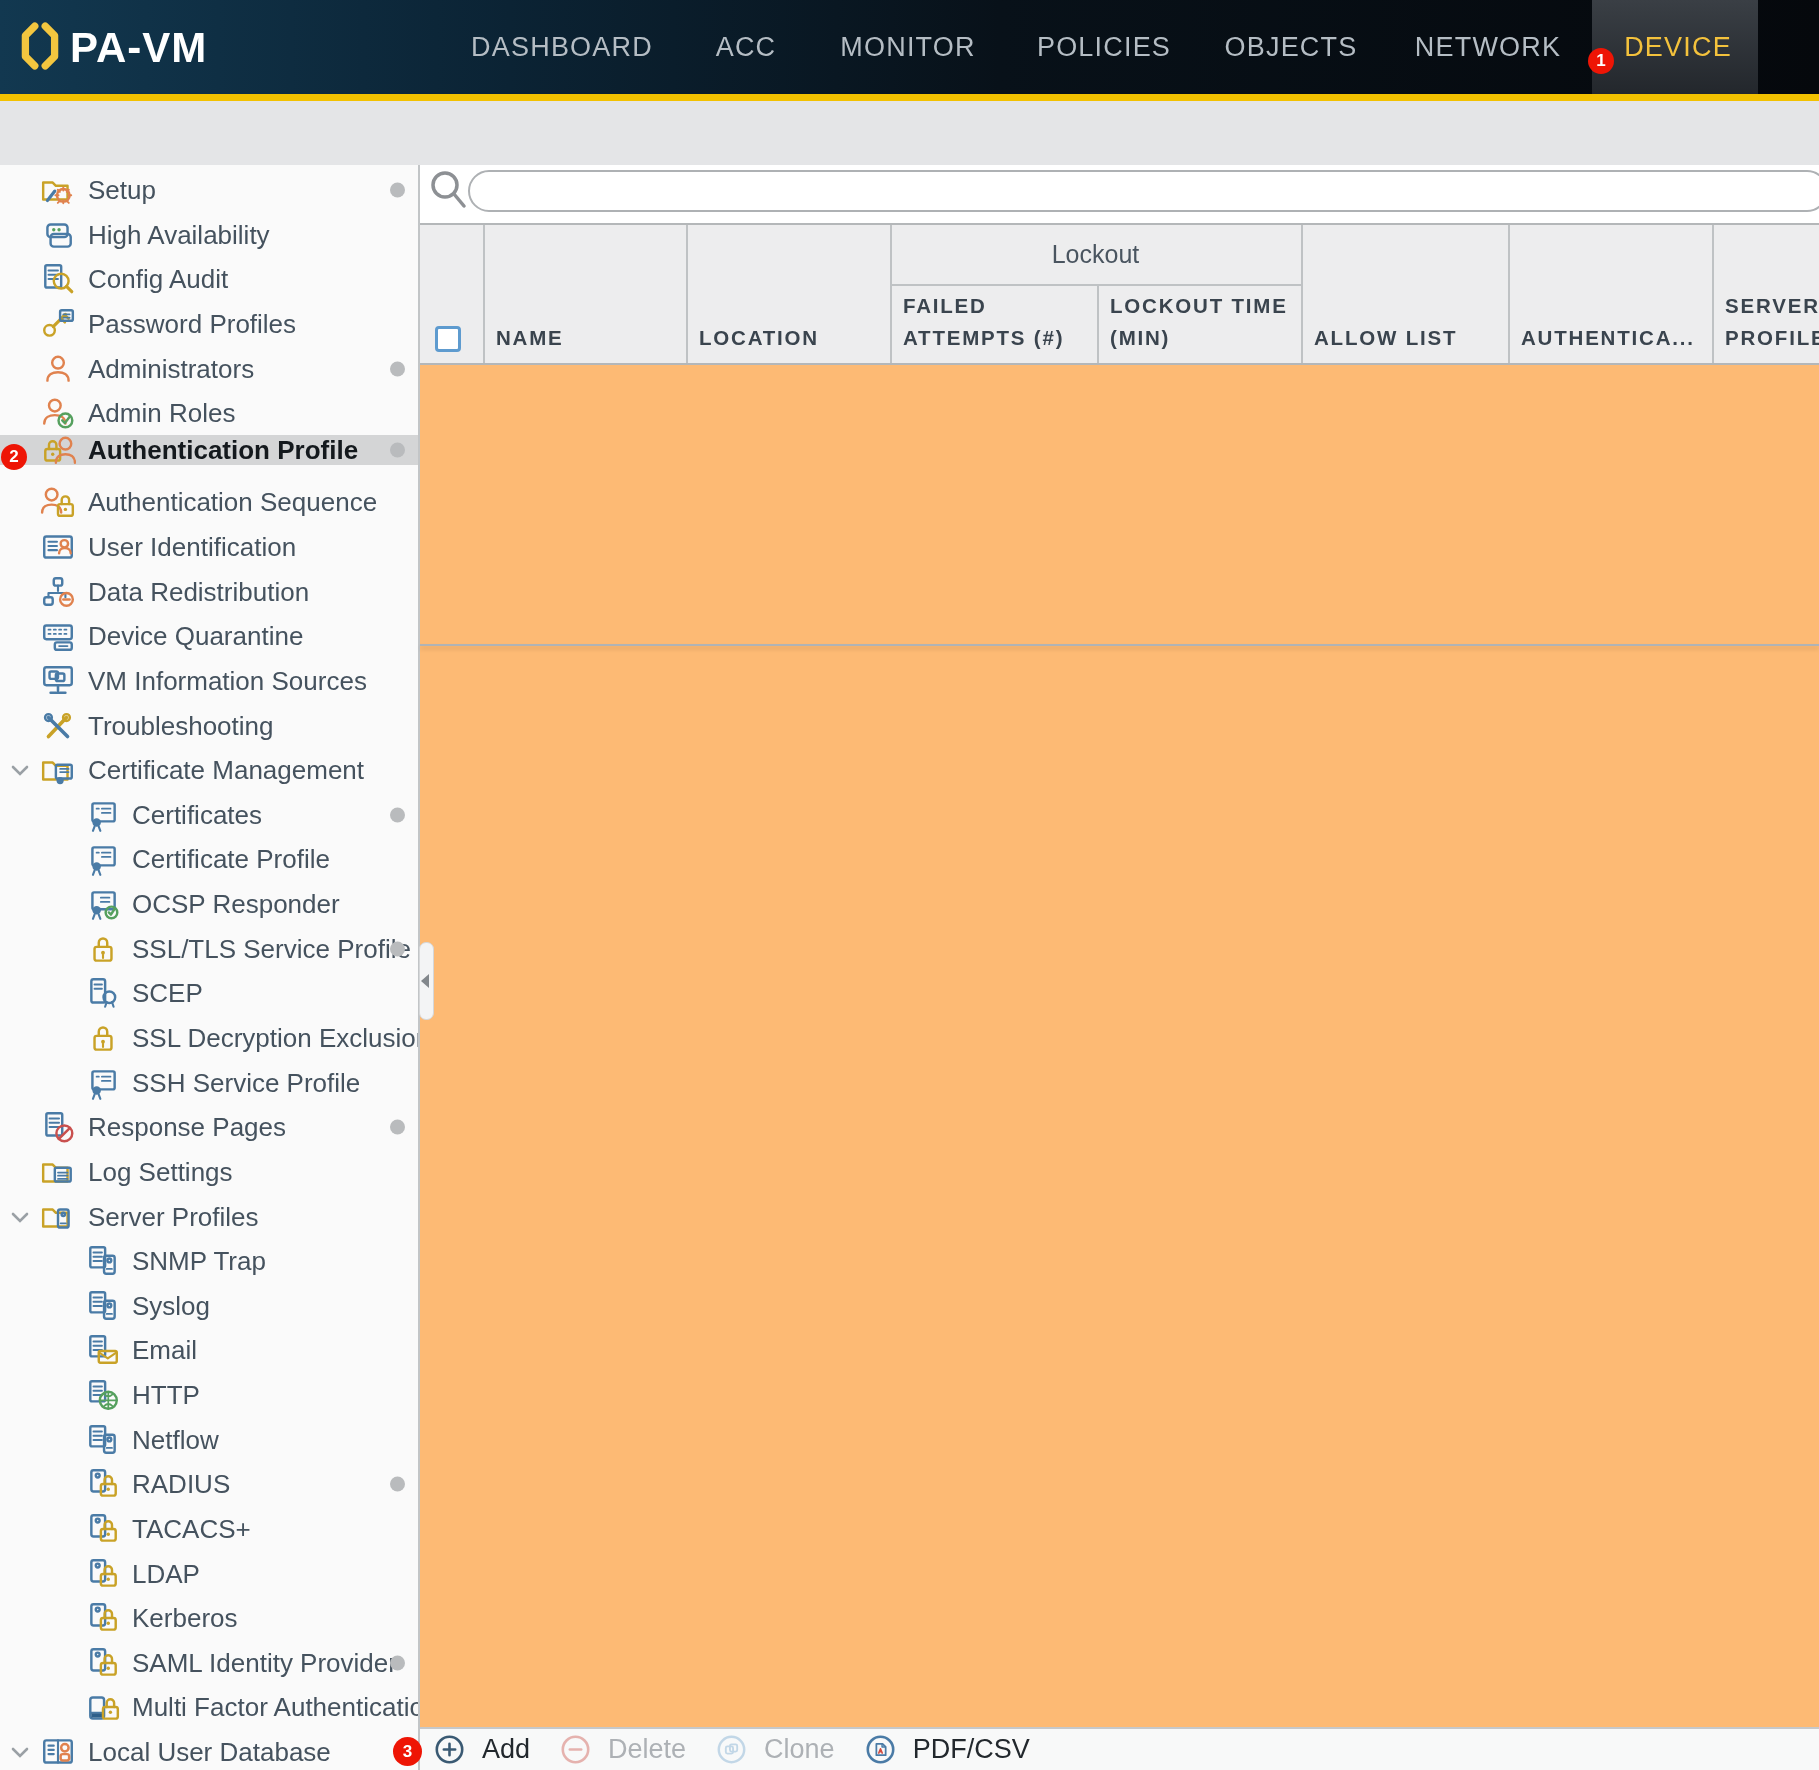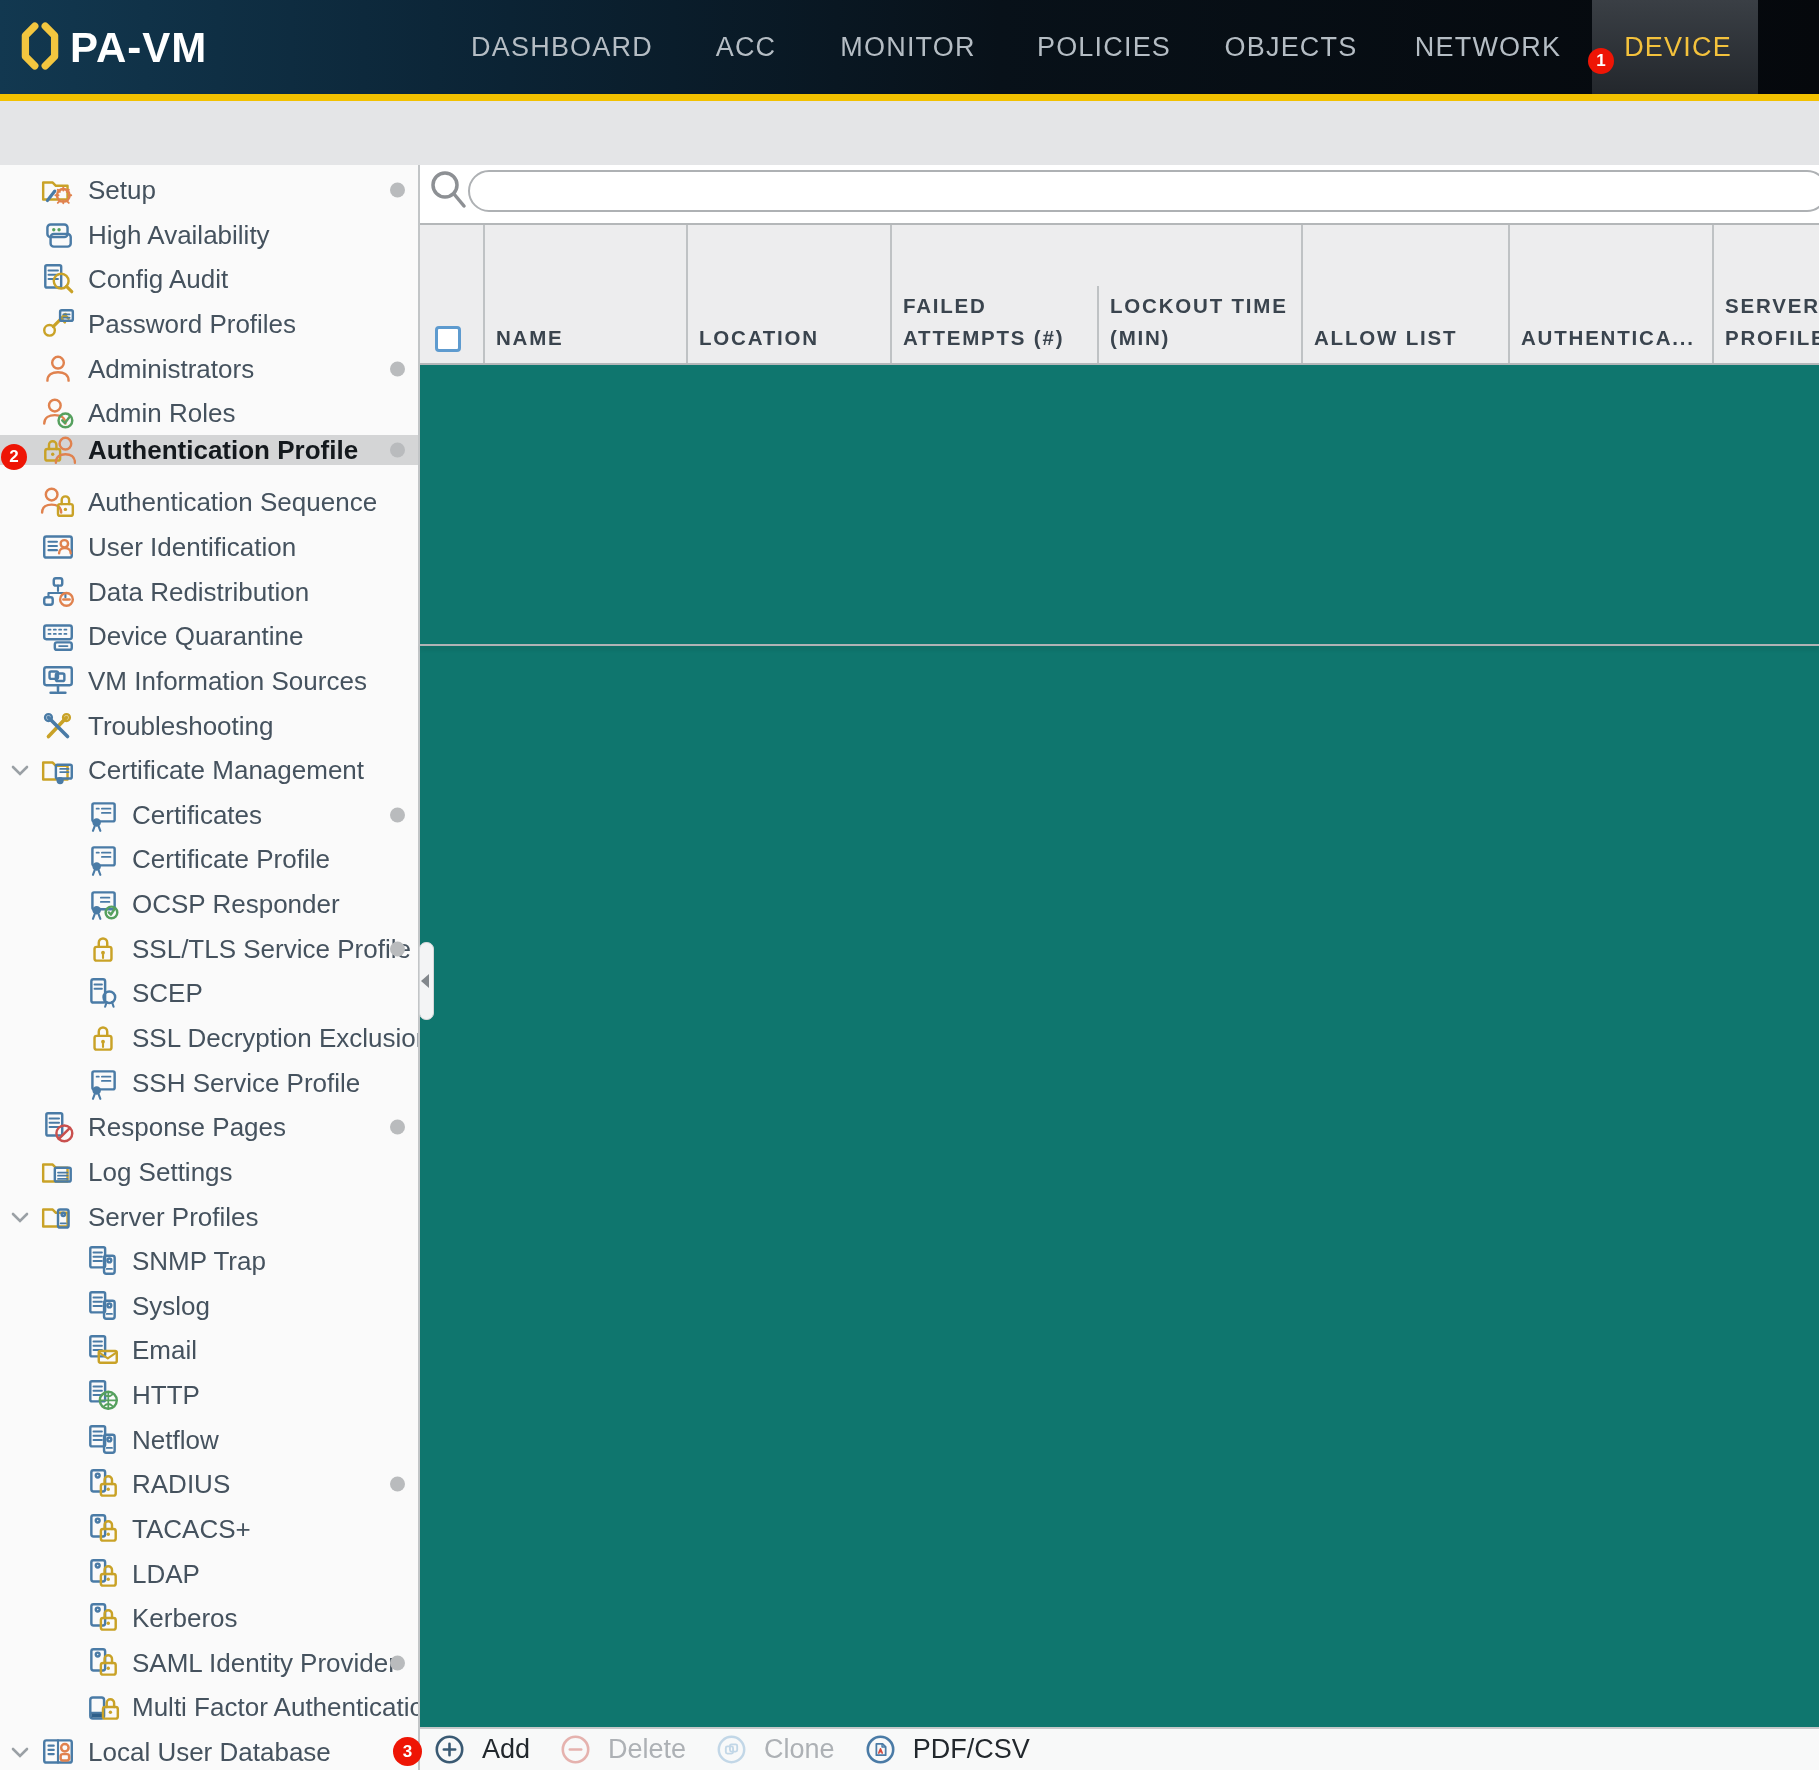--- a/index.html
+++ b/index.html
@@ -1,17 +1,17 @@
 <!DOCTYPE html>
 <html><head>
 <meta charset="utf-8">
 <style>
   html,body{margin:0;padding:0;background:#ffffff;}
   #app{position:relative;width:1819px;height:1770px;overflow:hidden;
-       font-family:"Liberation Sans","DejaVu Sans",sans-serif;background:#0f766e;}
+       font-family:"Liberation Sans","DejaVu Sans",sans-serif;background:#fdba74;}
 
   
   .hdr{position:absolute;left:0;top:0;width:1819px;height:94px;
        background:linear-gradient(90deg,#123850 0%,#0b2334 28%,#081119 55%,#05080c 100%);}
   .brand{position:absolute;left:18px;top:22px;display:flex;align-items:center;gap:8px;}
   .brand-text{color:#fff;font-size:42px;font-weight:700;letter-spacing:1px;}
   .nav-item{position:absolute;top:0;height:94px;display:flex;align-items:center;
             transform:translateX(-50%);color:#b5bdc4;font-size:27px;letter-spacing:1.2px;cursor:pointer;}
   .nav-panel{position:absolute;left:1592px;top:0;width:166px;height:94px;
              background:linear-gradient(180deg,#3a3f45 0%,#23272c 100%);}
@@ -459,20 +459,21 @@
   <div class="searchrow"></div>
   <span class="mag">
     <svg width="40" height="46" viewBox="0 0 40 46">
       <circle cx="17" cy="17" r="12" fill="none" stroke="#8d9094" stroke-width="3.5"></circle>
       <line x1="26" y1="26" x2="36" y2="38" stroke="#8d9094" stroke-width="3.5" stroke-linecap="round"></line>
     </svg>
   </span>
   <input class="searchpill" placeholder="" style="">
 
   <div class="thead" id="thead-root">
+      <div class="gcell" style="left:470px;top:0;width:411px;height:61px;">Lockout</div>
       <div class="hcell" style="left:0px;top:0px;width:63px;height:138px;"></div>
       <div class="hcell" style="left:63px;top:0px;width:203px;height:138px;">NAME</div>
       <div class="hcell" style="left:266px;top:0px;width:212px;height:138px;">LOCATION</div>
       <div class="hcell" style="left:470px;top:61px;width:207px;height:77px;">FAILED ATTEMPTS (#)</div>
       <div class="hcell" style="left:677px;top:61px;width:204px;height:77px;">LOCKOUT TIME (MIN)</div>
       <div class="hcell" style="left:881px;top:0px;width:207px;height:138px;">ALLOW LIST</div>
       <div class="hcell" style="left:1088px;top:0px;width:204px;height:138px;">AUTHENTICA...</div>
       <div class="hcell" style="left:1292px;top:0px;width:138px;height:138px;">SERVER PROFILE</div>
       <div class="vline" style="left:63px;top:0;height:138px;"></div>
       <div class="vline" style="left:266px;top:0;height:138px;"></div>

